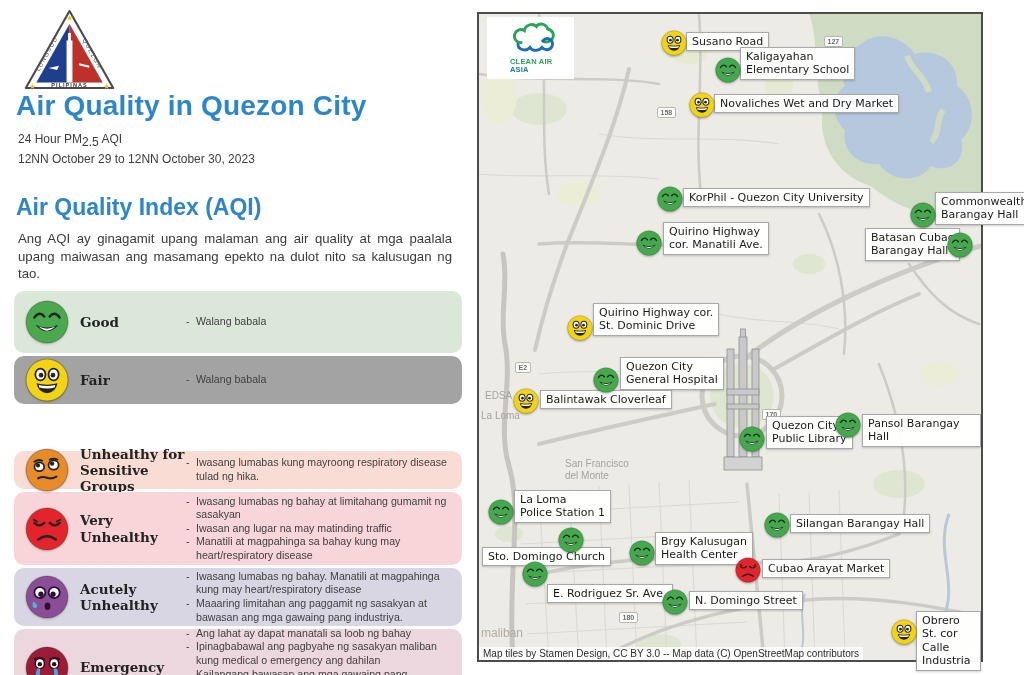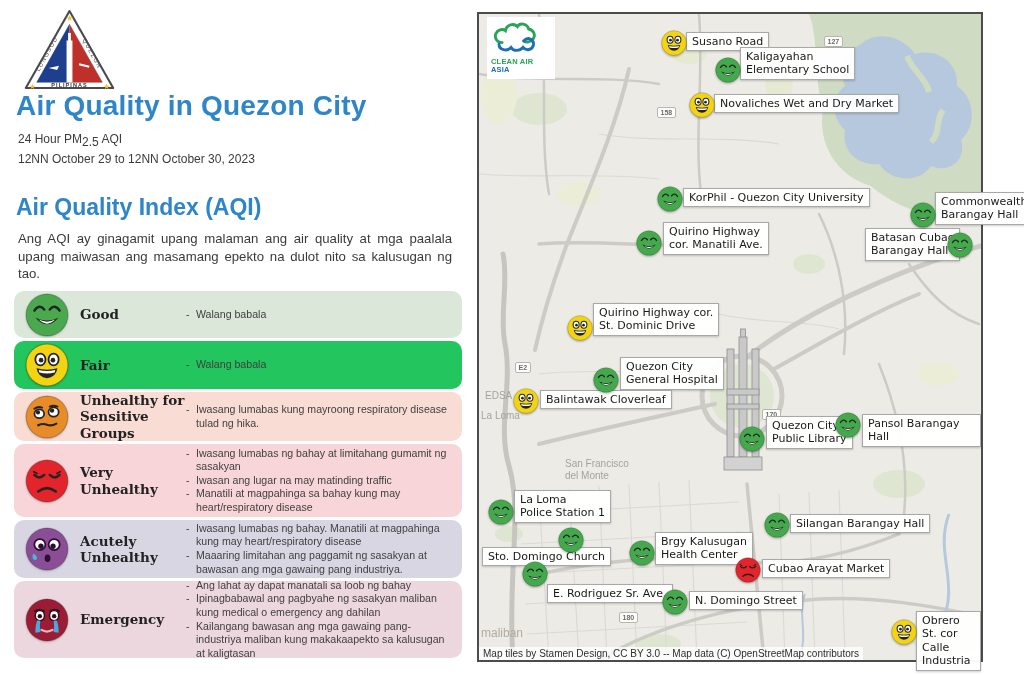--- a/index.html
+++ b/index.html
@@ -9,23 +9,23 @@
   .seal{position:absolute;left:22px;top:8px;width:95px;height:84px;}
   .title{position:absolute;left:16px;top:90px;font-size:28px;font-weight:bold;
          color:#2e86c8;letter-spacing:.2px;}
   .subtitle{position:absolute;left:18px;top:131px;font-size:12px;color:#3c3c3c;line-height:1.35;}
   .subtitle sub{font-size:12px;}
   .aqi-heading{position:absolute;left:16px;top:194px;font-size:23px;font-weight:bold;color:#2e86c8;}
   .aqi-desc{position:absolute;left:18px;top:230px;width:434px;font-size:13.2px;color:#3a3a3a;
             line-height:1.33;text-align:justify;}
   .legend{position:absolute;left:14px;top:291px;width:448px;display:flex;flex-direction:column;gap:3px;}
   .legend-row{border-radius:10px;display:flex;align-items:center;}
-  .legend-row:nth-child(1){height:47px;}
+  .legend-row:nth-child(1){height:62px;}
   .legend-row:nth-child(2){height:48px;}
-  .legend-row:nth-child(3){height:49px;}
+  .legend-row:nth-child(3){height:38px;margin-top:44px;}
   .legend-row:nth-child(4){height:73px;}
   .legend-row:nth-child(5){height:58px;}
   .legend-row:nth-child(6){height:77px;}
   .legend-face{width:66px;display:flex;justify-content:center;align-items:center;flex:0 0 66px;}
   .legend-face svg{width:44px;height:44px;filter:drop-shadow(0 1px 1px rgba(0,0,0,.2));}
   .legend-label{width:106px;flex:0 0 106px;font-family:"DejaVu Serif",serif;font-weight:bold;
                 font-size:13.5px;color:#222;line-height:1.2;}
   .legend-items{flex:1;padding-right:10px;font-size:10.6px;color:#3f3f3f;line-height:1.28;}
   .legend-item{display:flex;}
   .legend-item .dash{width:10px;flex:0 0 10px;}
@@ -37,21 +37,21 @@
       padding:2px 5px;font-family:"DejaVu Sans",sans-serif;font-size:11px;line-height:1.22;color:#1a1a1a;
       white-space:pre-line;box-shadow:0 1px 2px rgba(0,0,0,.2);}
   .marker-face{position:absolute;z-index:3;width:26px;height:26px;}
   .marker-face svg{width:26px;height:26px;filter:drop-shadow(0 1px 1px rgba(0,0,0,.35));}
   .shield{position:absolute;z-index:1;background:#fdfdfb;border:1px solid #b8b6b0;border-radius:2px;
       font-size:7px;font-weight:bold;color:#6b6b6b;padding:0 2.5px;line-height:1.35;}
   .town-label{position:absolute;z-index:1;color:#a5a39b;font-size:10px;white-space:pre-line;line-height:1.2;}
   .town-label.big{font-size:12px;color:#b3ab9e;}
   .attribution{position:absolute;z-index:4;left:0;bottom:0;background:rgba(255,255,255,.78);
       font-size:10px;color:#2e2e2e;padding:1px 4px;white-space:nowrap;}
-  .caa-logo{position:absolute;z-index:4;left:8px;top:3px;width:62px;background:#fff;padding:3px 2px 4px 4px;}
+  .caa-logo{position:absolute;z-index:4;left:8px;top:3px;width:62px;background:#fff;padding:3px 2px 4px 23px;}
   .caa-logo .caa-text{font-size:7.5px;font-weight:bold;line-height:1.1;letter-spacing:.2px;}
 </style>
 </head>
 <body>
 
 <div class="page">
 
   <svg class="seal" viewBox="0 0 100 88">
     <polygon points="50,3 96,84 4,84" fill="#fff" stroke="#4a4a4a" stroke-width="2.2" stroke-linejoin="round"></polygon>
     <polygon points="50,17 84.5,78 15.5,78" fill="#fff" stroke="#888" stroke-width="0.8"></polygon>
@@ -91,21 +91,21 @@
           </svg>
         </div>
         <div class="legend-label">Good</div>
         <div class="legend-items">
           <div class="legend-item">
             <span class="dash">-</span>
             <span>Walang babala</span>
           </div>
         </div>
       </div>
-      <div class="legend-row" style="background: #22c55e;">
+      <div class="legend-row" style="background: #a3a3a3;">
         <div class="legend-face">
           <svg viewBox="0 0 40 40">
             <circle cx="20" cy="20" r="19" fill="#f2d413" stroke="rgba(0,0,0,0.25)" stroke-width="1"></circle>
             <ellipse cx="14" cy="15" rx="4.6" ry="5.4" fill="#fff" stroke="#242424" stroke-width="1.6"></ellipse>
          <ellipse cx="26" cy="15" rx="4.6" ry="5.4" fill="#fff" stroke="#242424" stroke-width="1.6"></ellipse>
          <circle cx="14.6" cy="15.6" r="2.1" fill="#242424"></circle>
             <circle cx="25.4" cy="15.6" r="2.1" fill="#242424"></circle>
          <path d="M10.5,23 Q20,25.5 29.5,23 Q28,31.5 20,32 Q12,31.5 10.5,23 Z" fill="#242424"></path>
          <path d="M12.5,24.5 Q20,26.5 27.5,24.5 L27,26.8 Q20,28.8 13,26.8 Z" fill="#fff"></path>
           </svg>

